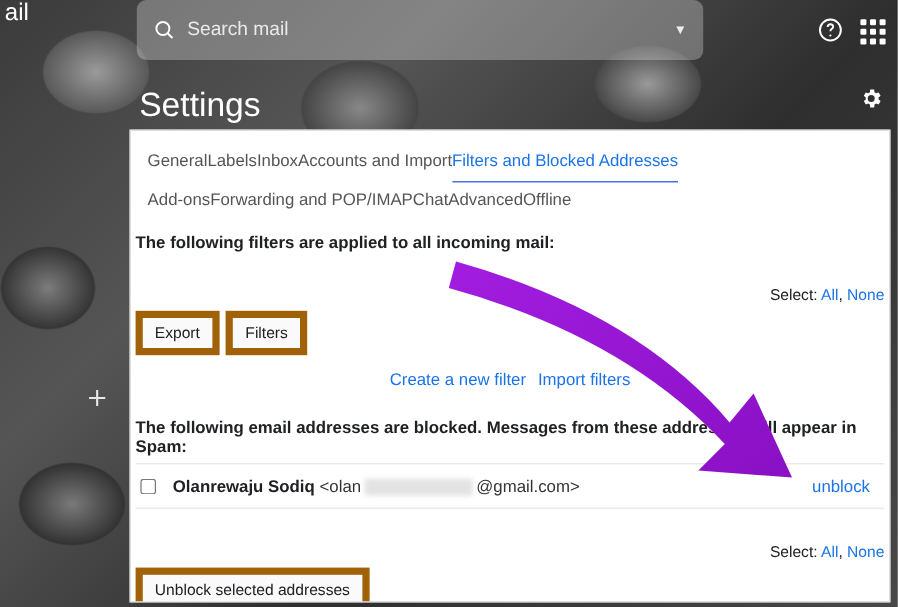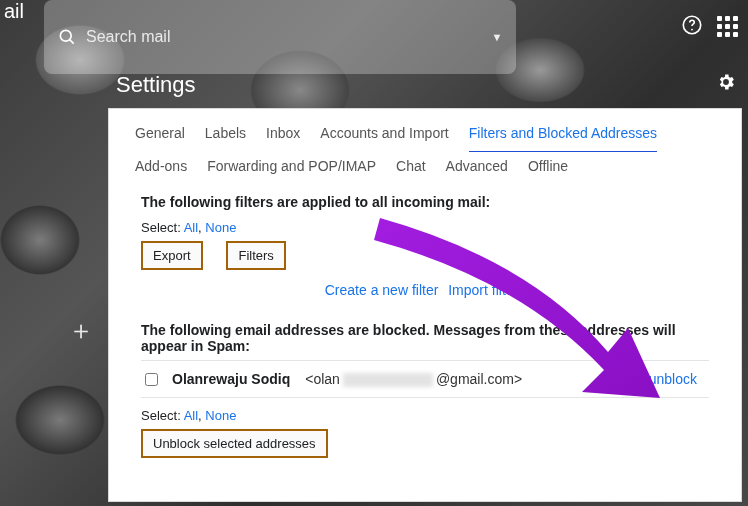--- a/index.html
+++ b/index.html
@@ -10,46 +10,46 @@
     radial-gradient(ellipse 90px 70px at 80px 60px,#9a9a9a 0%,#5a5a5a 48%,transparent 50%),
     radial-gradient(ellipse 100px 80px at 300px 90px,#888 0%,#454545 48%,transparent 50%),
     radial-gradient(ellipse 90px 65px at 540px 70px,#999 0%,#4a4a4a 48%,transparent 50%),
     radial-gradient(ellipse 80px 70px at 40px 240px,#7c7c7c 0%,#353535 48%,transparent 50%),
     radial-gradient(ellipse 90px 70px at 60px 420px,#7a7a7a 0%,#333 48%,transparent 50%),
     radial-gradient(ellipse 70px 55px at 700px 250px,#888 0%,#444 48%,transparent 50%),
     linear-gradient(135deg,#3b3b3b,#555 30%,#2e2e2e 60%,#484848);
 }
 .topbar{position:absolute;left:0;right:0;top:0;height:54px;display:flex;align-items:flex-start;color:#fff;}
 .logo-slice{width:40px;font-size:20px;padding-left:4px;}
-.search-wrap{background:rgba(255,255,255,.28);border-radius:8px;height:42px;display:flex;align-items:center;min-width:460px;padding:16px 6px;}
+.search-wrap{margin-left:70px;background:rgba(255,255,255,.28);border-radius:8px;height:42px;display:flex;align-items:center;min-width:460px;padding:4px 6px;}
 .search-wrap .sicon{width:34px;display:flex;align-items:center;justify-content:center;}
 .search-wrap input{flex:1;border:0;background:transparent;color:#fff;font-size:16px;outline:none;}
 .search-wrap input::placeholder{color:#eaeaea;}
 .search-wrap .carrot{width:26px;color:#eee;font-size:11px;text-align:center;}
 .top-right{position:absolute;right:10px;top:14px;display:flex;gap:14px;align-items:center;color:#fff;}
 .apps-grid{display:grid;grid-template-columns:repeat(3,5px);grid-template-rows:repeat(3,5px);gap:3px;}
 .apps-grid span{background:#fff;width:5px;height:5px;border-radius:1px;}
 .compose-col{position:absolute;left:0;top:300px;width:100px;height:60px;display:flex;align-items:center;color:#fff;}
 .compose-col .plus{font-size:26px;margin-left:68px;color:#e8e8e8;}
-.settings-hdr{position:absolute;left:116px;top:72px;color:#fff;font-size:22px;}
+.settings-hdr{position:absolute;left:116px;top:72px;color:#fff;font-size:28px;}
 .gear-corner{position:absolute;right:12px;top:72px;color:#fff;}
 .panel{position:absolute;left:108px;top:108px;right:6px;bottom:4px;background:#fff;border:1px solid #d9d9d9;overflow:hidden;}
-.tabs{display:flex;flex-wrap:wrap;padding:10px 26px 0;gap:0 20px;}
+.tabs{display:flex;flex-wrap:wrap;padding:10px 14px 0;gap:0 0;}
 .tab{color:#555;font-size:14px;padding:6px 0 10px;white-space:nowrap;cursor:pointer;}
 .tab.active{color:#1a73e8;border-bottom:1px solid #1d4ed8;font-weight:500;}
-.sect{padding:10px 32px 6px;}
+.sect{padding:10px 4px 6px;}
 .bold{font-weight:700;font-size:14px;}
-.selrow{margin:10px 0 6px;font-size:13px;}
+.selrow{margin:28px 0 6px;font-size:13px;text-align:right;}
 .link{color:#1a73e8;cursor:pointer;}
-.btn{display:inline-block;border:2px solid #a16207;background:#fafafa;padding:5px 10px;font-size:13px;margin-right:20px;cursor:pointer;}
+.btn{display:inline-block;border:6px solid #a16207;background:#fafafa;padding:5px 10px;font-size:13px;margin-right:2px;cursor:pointer;}
 .centerlinks{text-align:center;margin:12px 0 8px;font-size:14px;}
 .centerlinks .link{margin:0 3px;}
 .block-row{display:flex;align-items:center;border-top:1px solid #e4e4e4;border-bottom:1px solid #e4e4e4;padding:10px 2px;font-size:14px;}
 .block-row input[type=checkbox]{margin:0 14px 0 2px;}
-.block-row .name{font-weight:700;margin-right:15px;}
+.block-row .name{font-weight:700;margin-right:4px;}
 .block-row .addr{color:#333;}
 .block-row .blur{display:inline-block;width:90px;height:14px;background:#e3e3e3;vertical-align:middle;filter:blur(2px);margin:0 3px;}
 .block-row .ublink{margin-left:auto;color:#1a73e8;cursor:pointer;margin-right:10px;}
 svg.gear{width:20px;height:20px;}
 svg.help{width:22px;height:22px;}
 
 .arrow{position:absolute;left:320px;top:210px;width:360px;height:210px;pointer-events:none;}
 </style>
 </head>
 <body>

